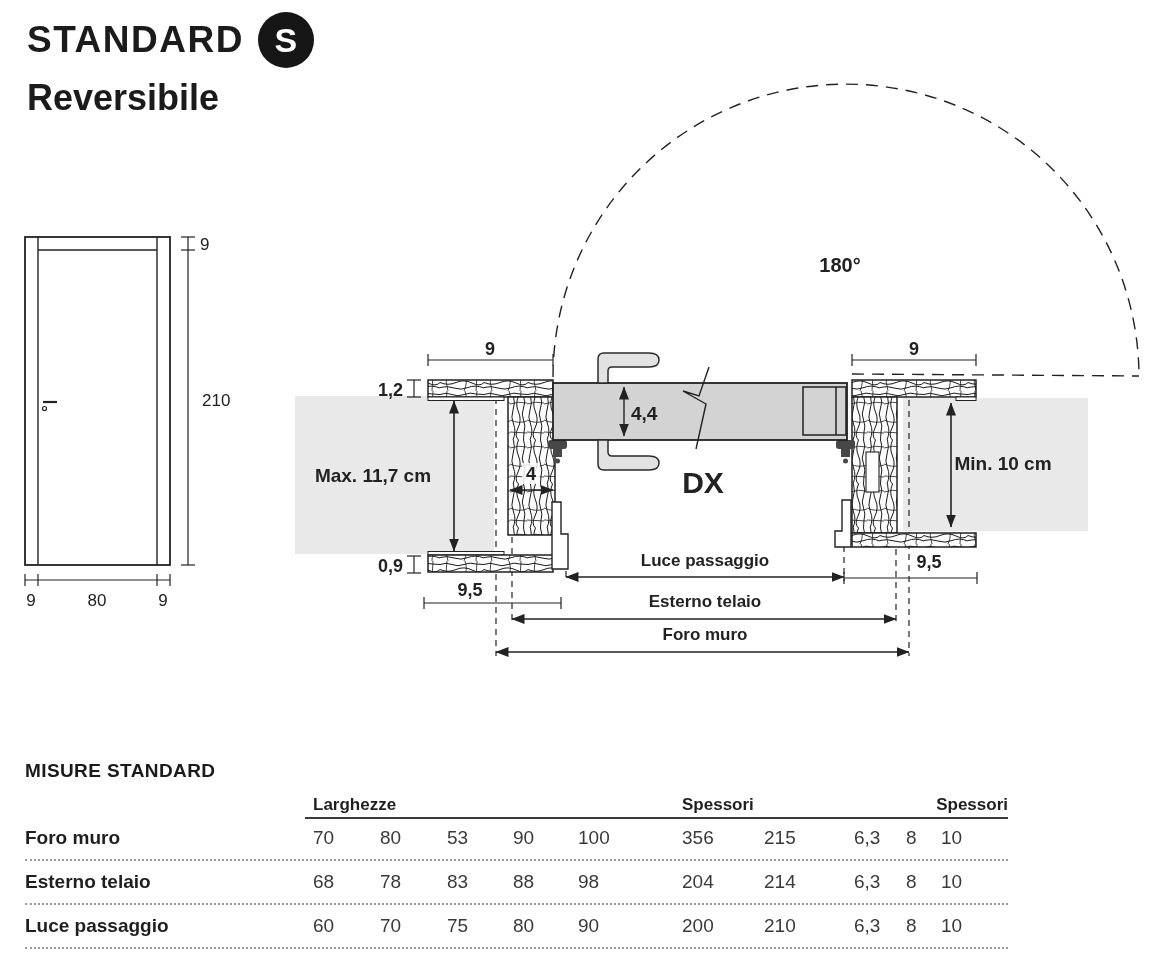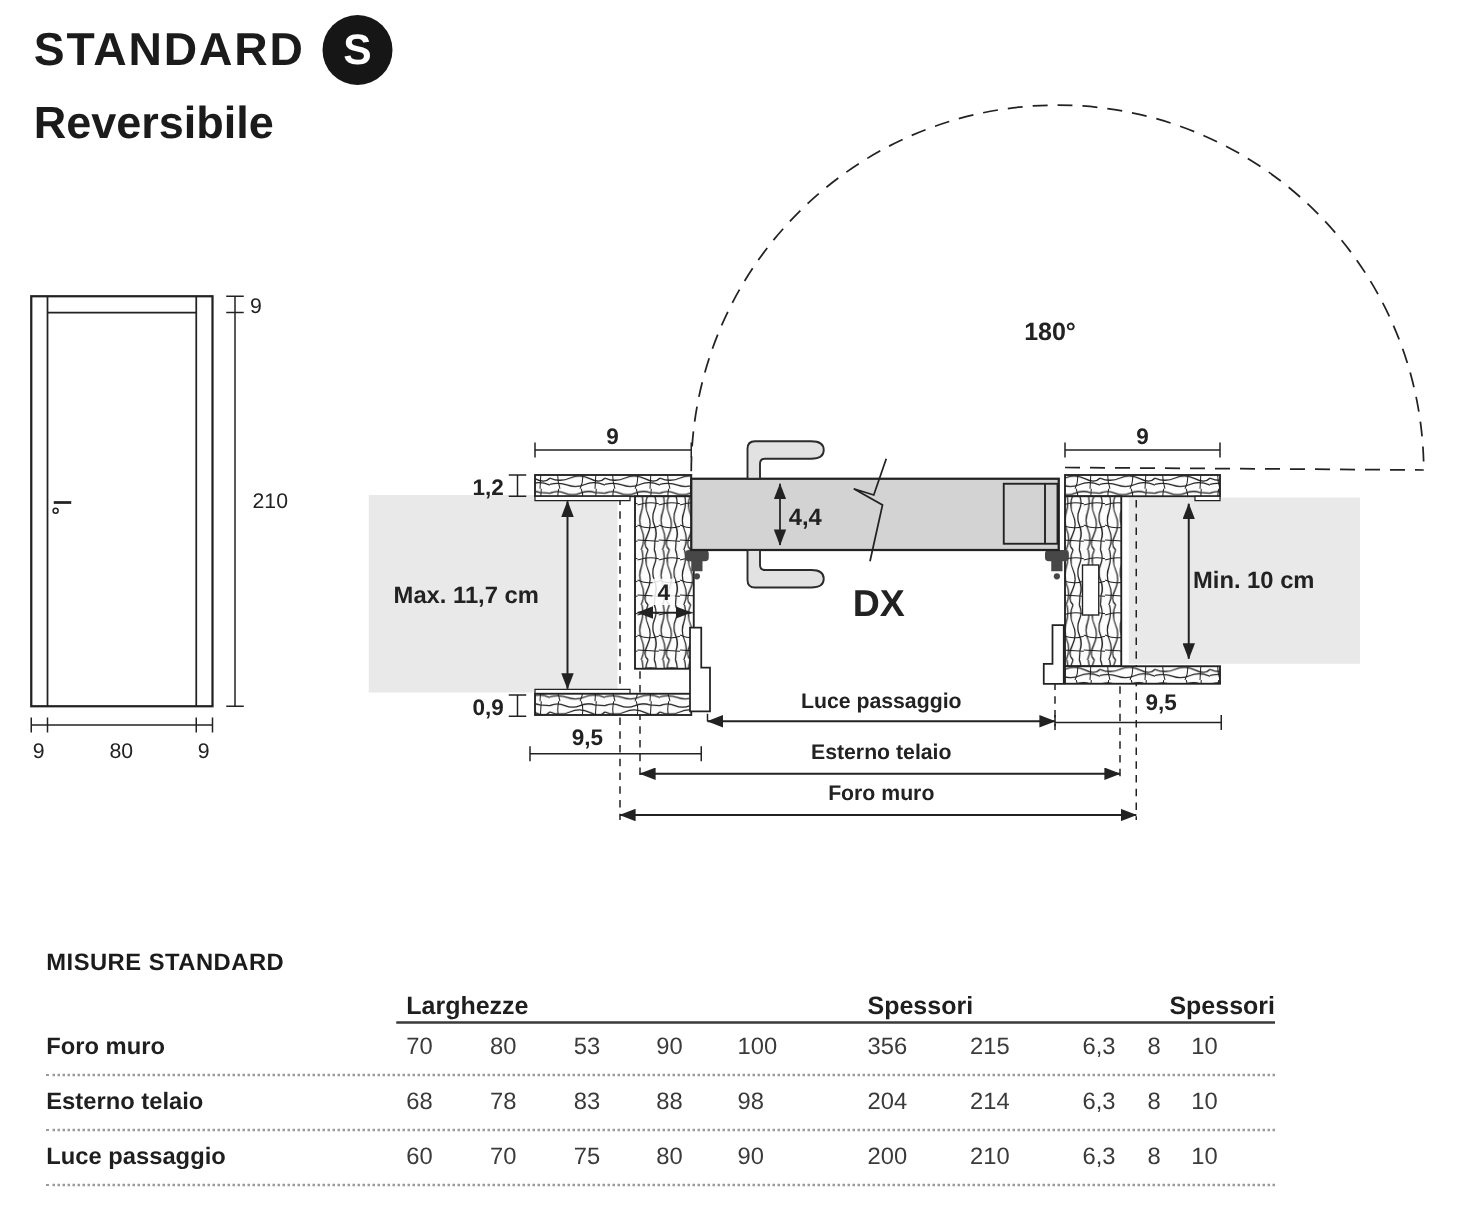--- a/index.html
+++ b/index.html
@@ -20,29 +20,29 @@
   .t-num{font-size:17px;font-weight:500;}
   .t-nine{font-size:18px;font-weight:600;}
   .t-dim{font-size:18px;font-weight:700;}
   .t-wall{font-size:19px;font-weight:700;}
   .t-angle{font-size:20px;font-weight:600;}
   .t-dx{font-size:30px;font-weight:800;}
   .t-span{font-size:17px;font-weight:700;}
   .t-44{font-size:19px;font-weight:700;}
 
   
-  .table-section{position:absolute;left:37px;top:760px;width:983px;}
+  .table-section{position:absolute;left:25px;top:760px;width:983px;}
   .table-title{font-size:19px;font-weight:800;letter-spacing:.4px;color:#1b1b1b;height:33px;}
   .header-rule{position:absolute;left:280px;right:0;top:57px;height:2px;background:#3a3a3a;}
   .trow{display:grid;grid-template-columns:288px 67px 67px 66px 65px 104px 82px 90px 52px 35px 1fr;
         align-items:center;height:42px;border-bottom:2px dotted #9b9b9b;}
   .trow.thead{height:24px;border-bottom:none;}
   .cell{font-size:19px;color:#3a3a3a;}
   .cell.label{font-size:19px;font-weight:700;color:#1f1f1f;}
-  .cell.group{font-size:20px;font-weight:600;color:#1f1f1f;}
+  .cell.group{font-size:17px;font-weight:600;color:#1f1f1f;}
   .sp5{grid-column:span 5;} .sp2{grid-column:span 2;} .sp3{grid-column:span 3;text-align:right;}
 </style>
 </head>
 <body>
 
 <div class="canvas">
 
   <div class="page-header">
     <div class="title-row">
       <h1>STANDARD</h1>

